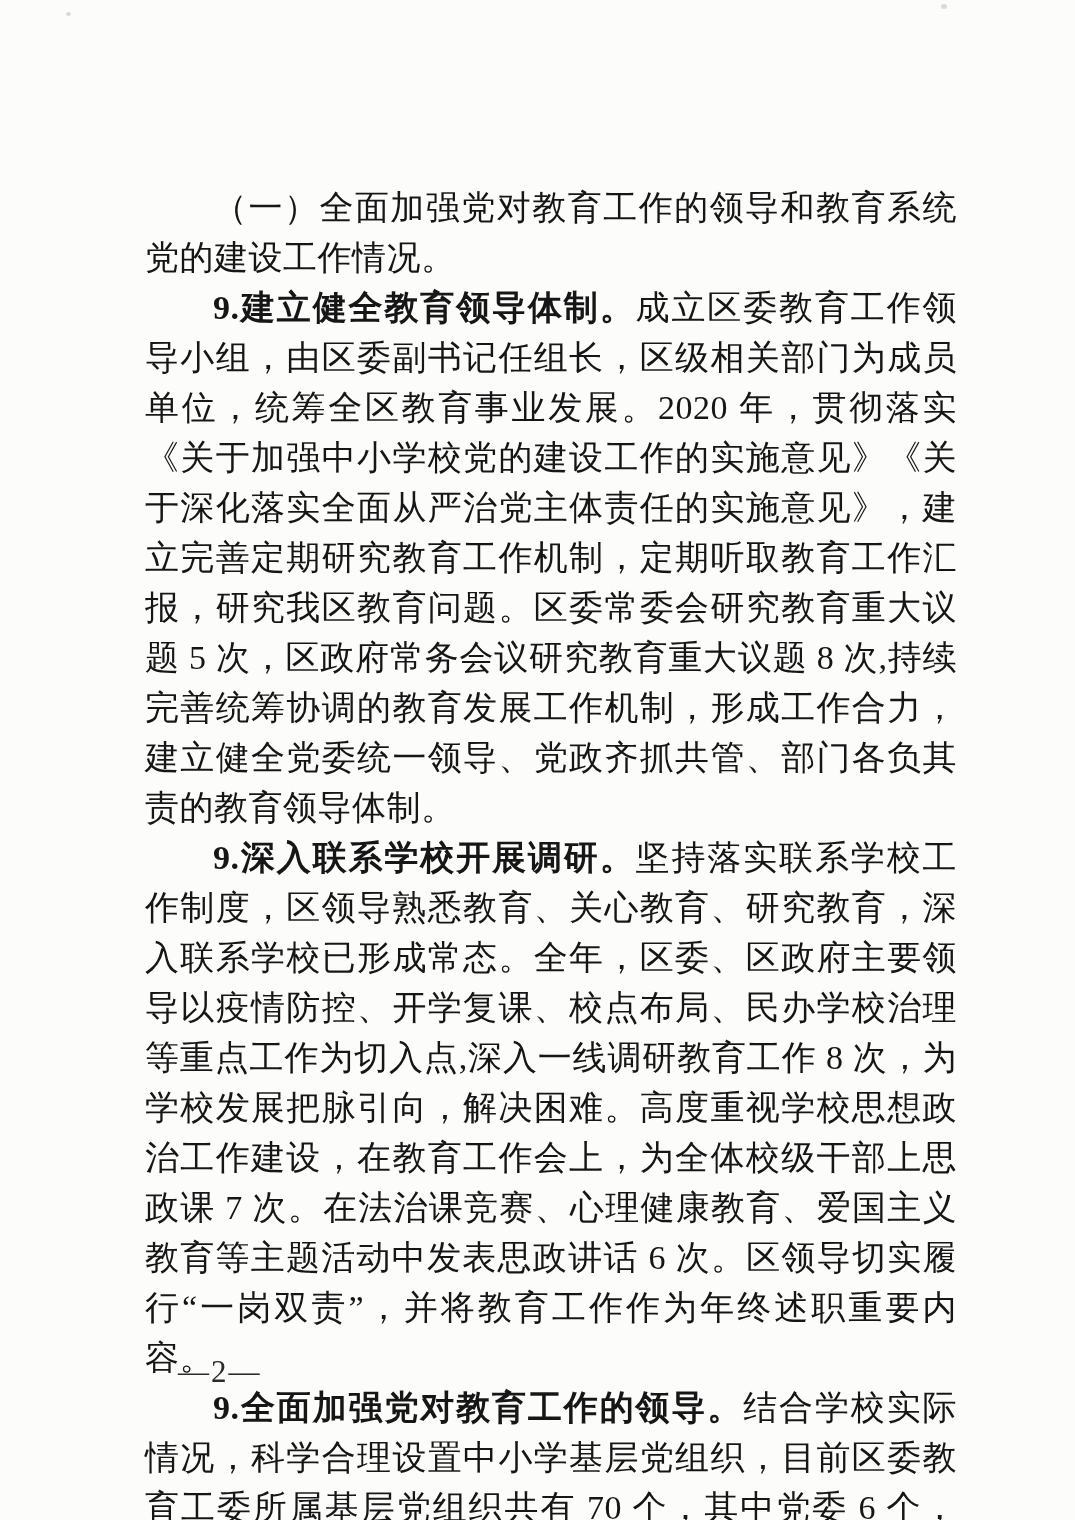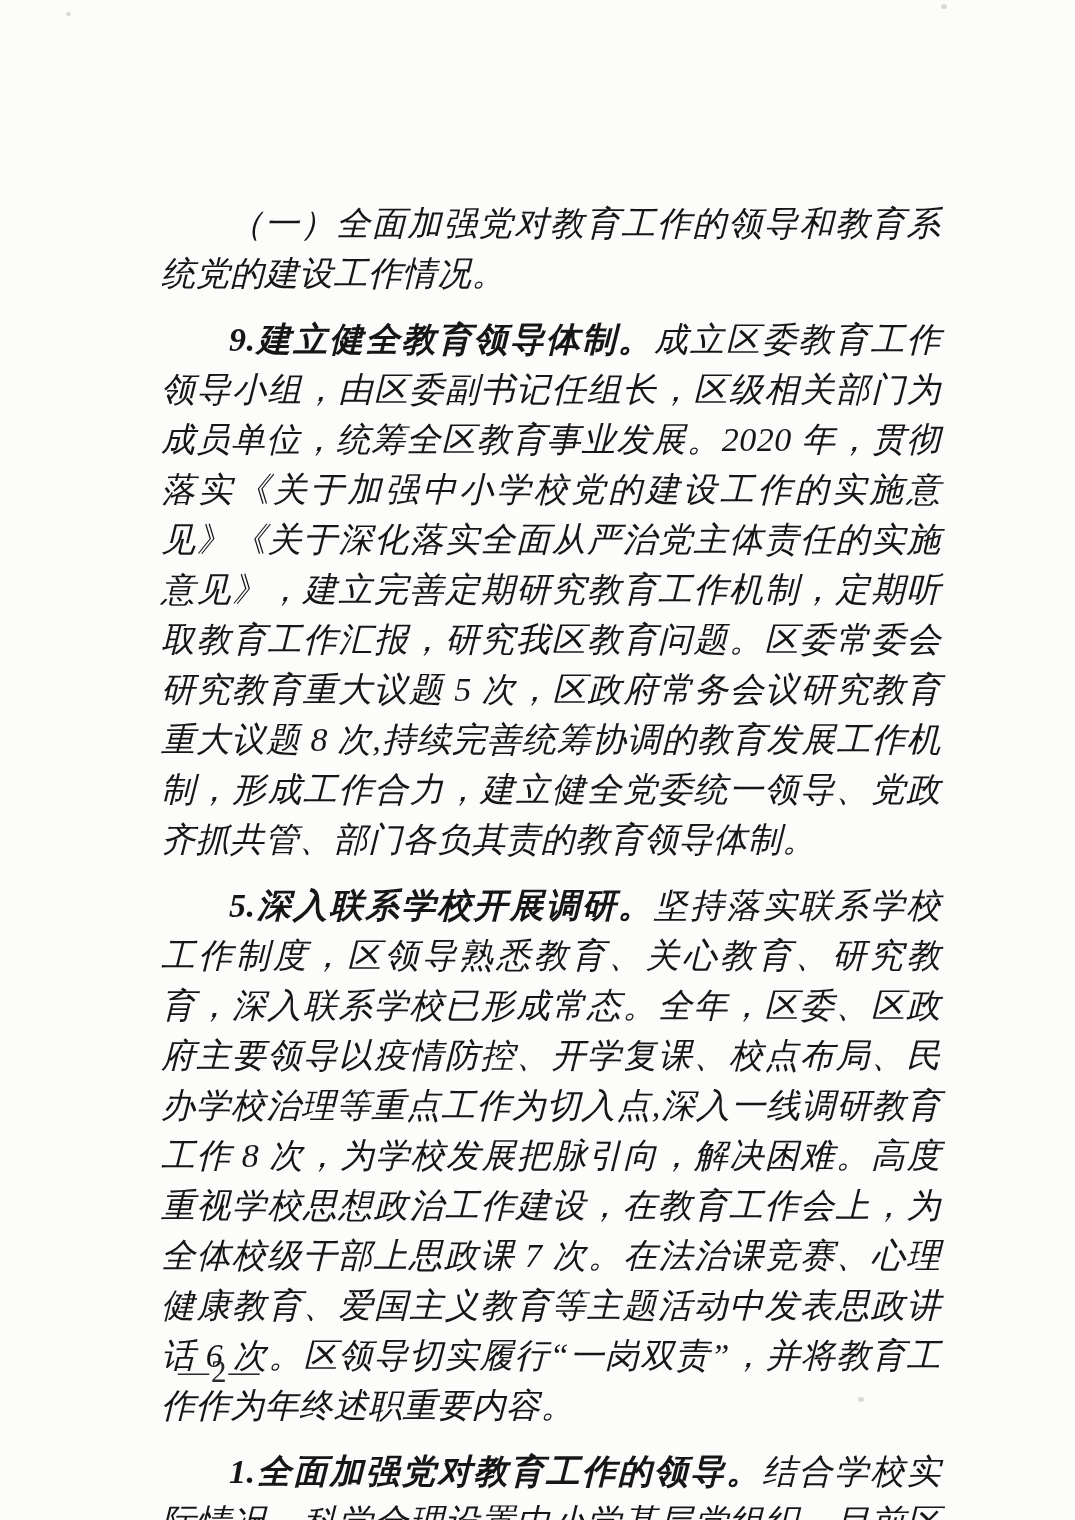--- a/index.html
+++ b/index.html
@@ -22,24 +22,23 @@
     top: 183px;
     width: 812px;
     font-size: 34px;
     line-height: 50px;
     text-align: justify;
     text-justify: inter-ideograph;
     overflow-wrap: break-word;
     letter-spacing: 0.5px;
   }
   .content p {
-    margin: 16px;
+    margin: 0;
     padding: 0;
     text-indent: 2em;
-    font-style: italic;
   }
   .section-heading {
     font-weight: 400;
   }
   .para-lead {
     font-weight: bold;
   }
   .page-footer {
     position: absolute;
     left: 178px;
@@ -67,23 +66,23 @@
   <div class="speck speck-1"></div>
   <div class="speck speck-2"></div>
   <div class="speck speck-3"></div>
 
   <div class="content">
 
     <p class="section-heading">（一）全面加强党对教育工作的领导和教育系统党的建设工作情况。</p>
 
     <p class="para"><span class="para-lead">9.建立健全教育领导体制。</span><span class="para-body">成立区委教育工作领导小组，由区委副书记任组长，区级相关部门为成员单位，统筹全区教育事业发展。2020 年，贯彻落实《关于加强中小学校党的建设工作的实施意见》《关于深化落实全面从严治党主体责任的实施意见》，建立完善定期研究教育工作机制，定期听取教育工作汇报，研究我区教育问题。区委常委会研究教育重大议题 5 次，区政府常务会议研究教育重大议题 8 次,持续完善统筹协调的教育发展工作机制，形成工作合力，建立健全党委统一领导、党政齐抓共管、部门各负其责的教育领导体制。</span></p>
 
-    <p class="para"><span class="para-lead">5.深入联系学校开展调研。</span><span class="para-body">坚持落实联系学校工作制度，区领导熟悉教育、关心教育、研究教育，深入联系学校已形成常态。全年，区委、区政府主要领导以疫情防控、开学复课、校点布局、民办学校治理等重点工作为切入点,深入一线调研教育工作 8 次，为学校发展把脉引向，解决困难。高度重视学校思想政治工作建设，在教育工作会上，为全体校级干部上思政课 7 次。在法治课竞赛、心理健康教育、爱国主义教育等主题活动中发表思政讲话 6 次。区领导切实履行“一岗双责”，并将教育工作作为年终述职重要内容。</span></p>
+    <p class="para"><span class="para-lead">9.深入联系学校开展调研。</span><span class="para-body">坚持落实联系学校工作制度，区领导熟悉教育、关心教育、研究教育，深入联系学校已形成常态。全年，区委、区政府主要领导以疫情防控、开学复课、校点布局、民办学校治理等重点工作为切入点,深入一线调研教育工作 8 次，为学校发展把脉引向，解决困难。高度重视学校思想政治工作建设，在教育工作会上，为全体校级干部上思政课 7 次。在法治课竞赛、心理健康教育、爱国主义教育等主题活动中发表思政讲话 6 次。区领导切实履行“一岗双责”，并将教育工作作为年终述职重要内容。</span></p>
 
-    <p class="para"><span class="para-lead">1.全面加强党对教育工作的领导。</span><span class="para-body">结合学校实际情况，科学合理设置中小学基层党组织，目前区委教育工委所属基层党组织共有 70 个，其中党委 6 个，党总支 2 个、机关党总支 1 个，党支</span></p>
+    <p class="para"><span class="para-lead">9.全面加强党对教育工作的领导。</span><span class="para-body">结合学校实际情况，科学合理设置中小学基层党组织，目前区委教育工委所属基层党组织共有 70 个，其中党委 6 个，党总支 2 个、机关党总支 1 个，党支</span></p>
 
   </div>
 
   <div class="page-footer">
     <span>—2—</span>
   </div>
 
 </div>
 
 </body></html>

